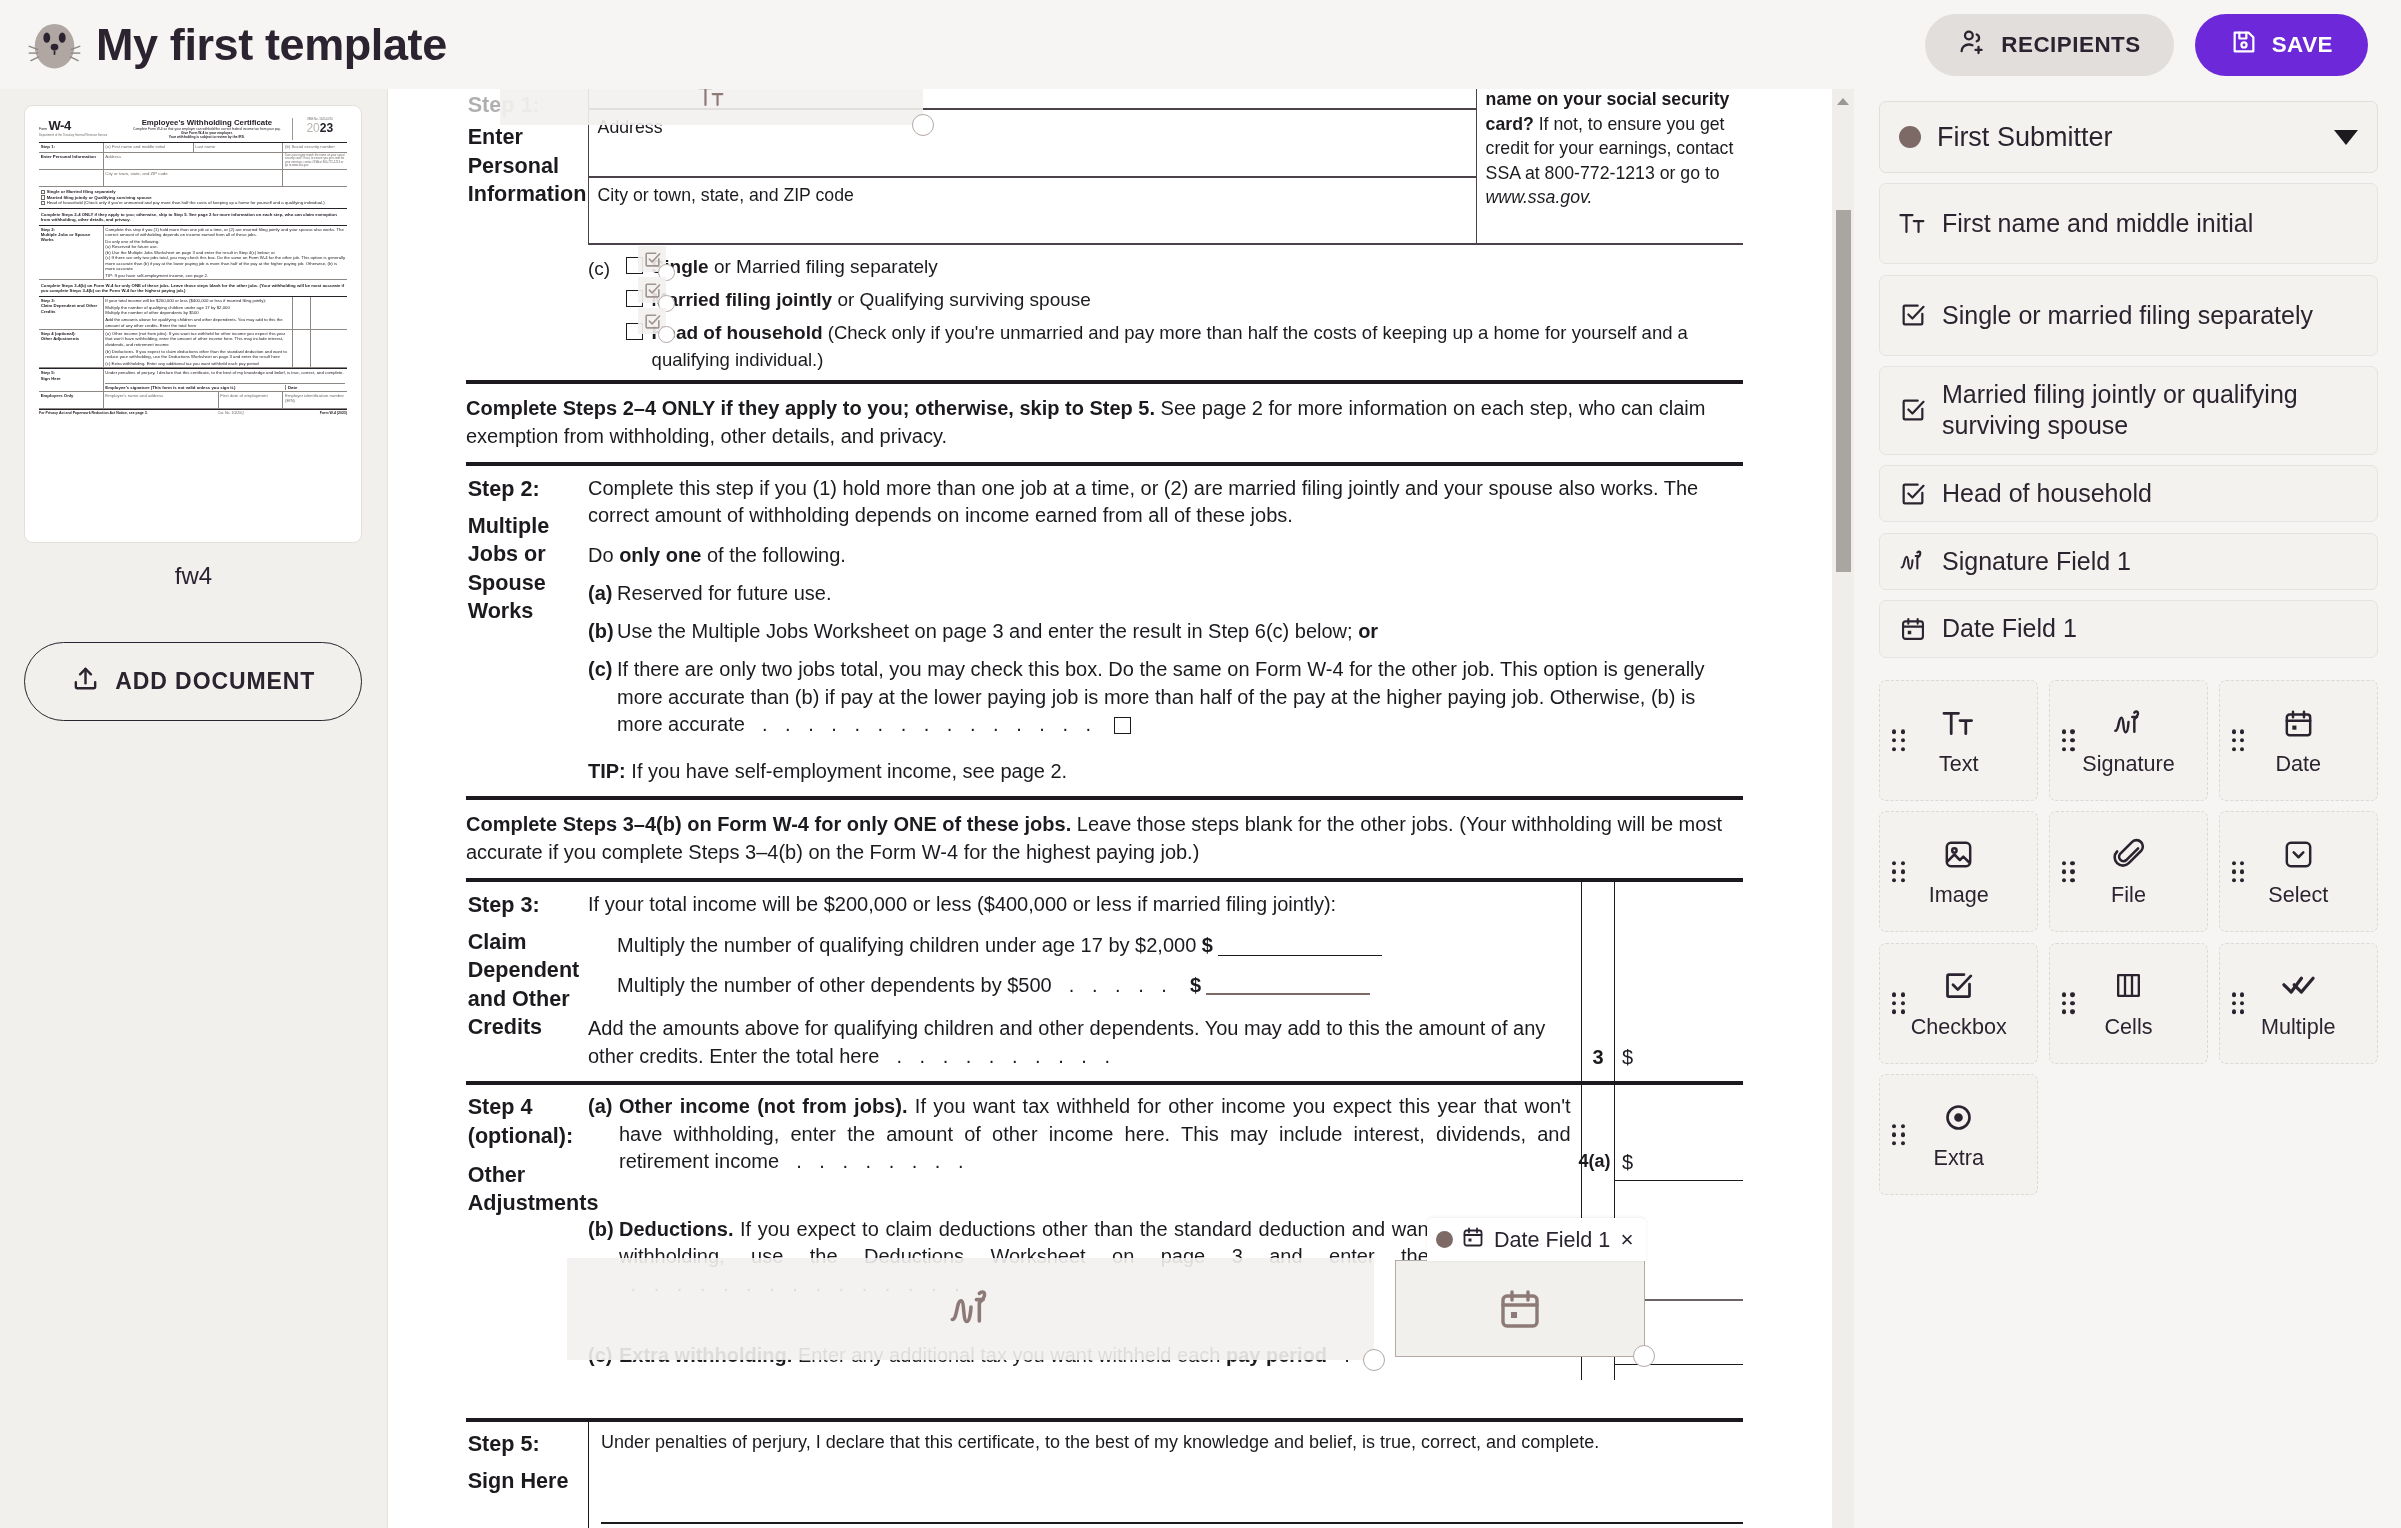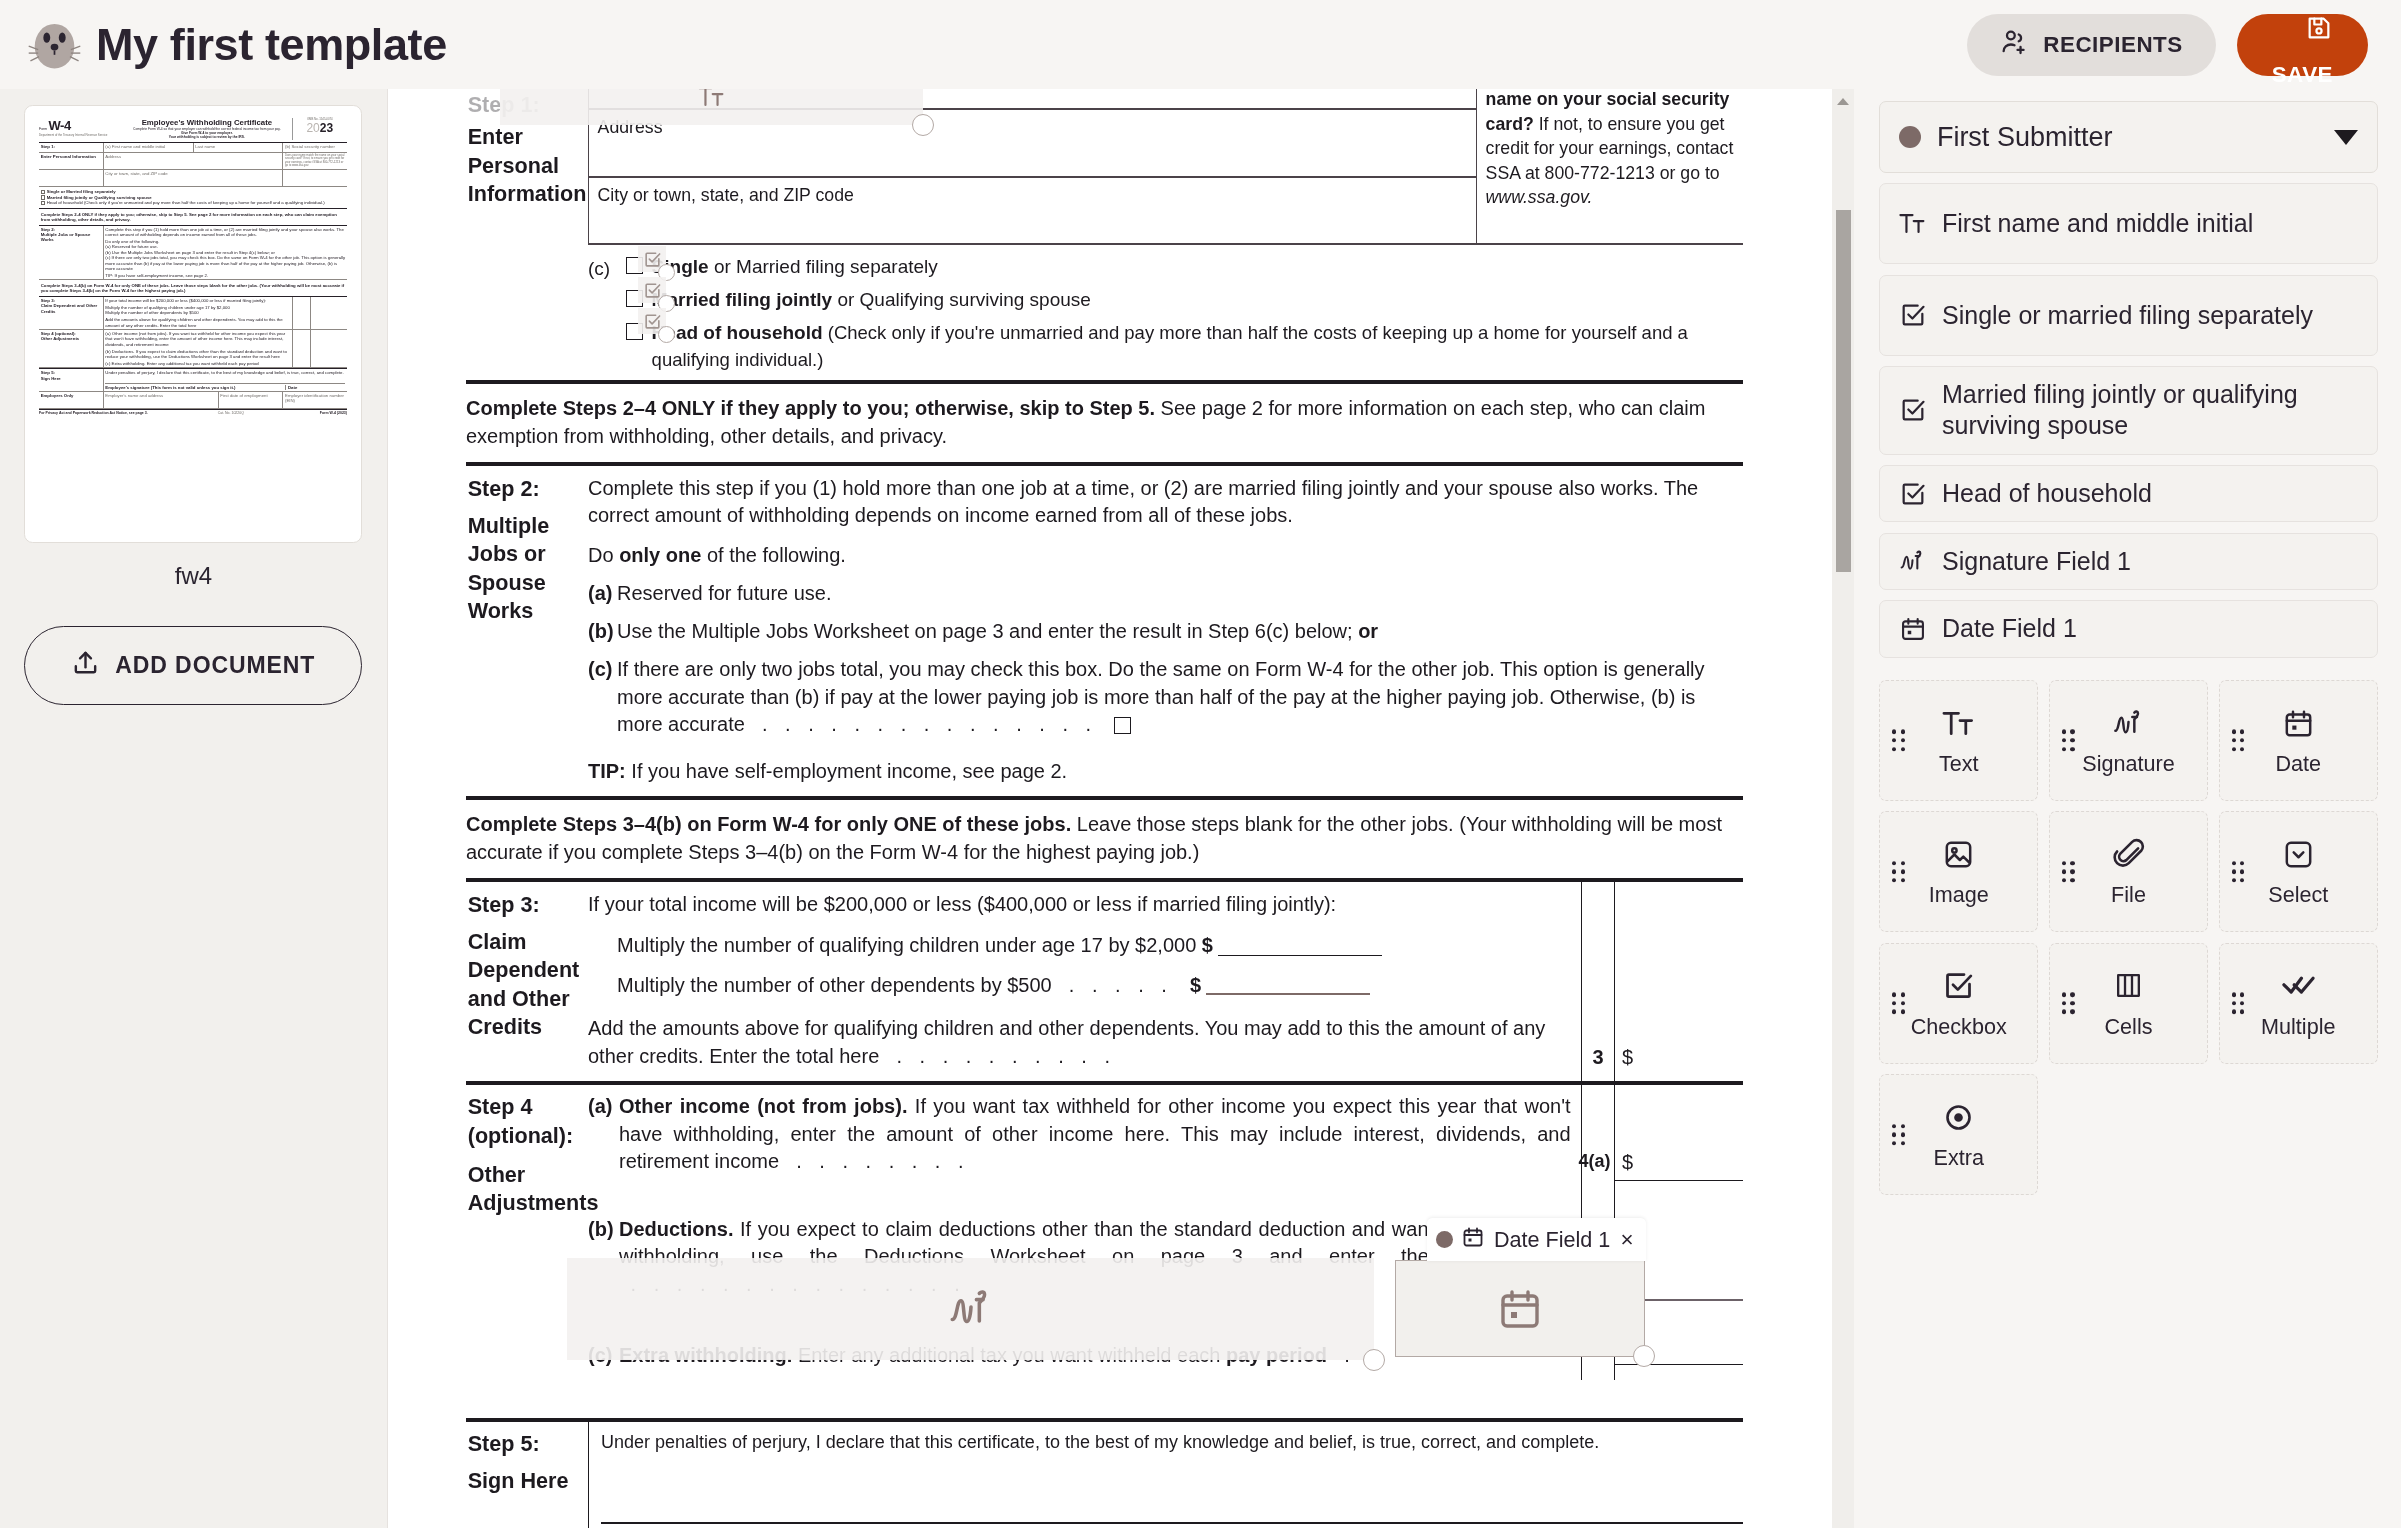--- a/index.html
+++ b/index.html
@@ -24,45 +24,44 @@
   }
   .header-spacer { flex: 1; }
   .btn-recipients {
     display: flex; align-items: center; gap: 14px;
     height: 62px; padding: 0 33px; border-radius: 31px;
     background: #e2dedb; border: none; cursor: pointer;
     font-size: 22.4px; font-weight: 600; letter-spacing: 0.5px; color: #2b2430;
     font-family: "Liberation Sans", sans-serif;
   }
   .btn-save {
-    display: flex; align-items: flex-end; gap: 14px;
+    display: flex; align-items: center; gap: 14px;
     height: 62px; padding: 0 35px; border-radius: 31px;
-    background: #c2410c; border: none; cursor: pointer; margin-left: 21px;
+    background: #6d28d9; border: none; cursor: pointer; margin-left: 21px;
     font-size: 22.4px; font-weight: 600; letter-spacing: 0.5px; color: #ffffff;
     font-family: "Liberation Sans", sans-serif;
-    flex-direction: column;
   }
 
   
   .sidebar {
     position: absolute; top: 89px; left: 0; width: 388px; height: 1440px;
     background: #f2f0ed; padding: 15.5px 24px 0 24px;
     border-right: 0.9px solid #e6e2df;
   }
   .thumb-card {
     width: 338px; height: 438px; background: #ffffff;
     border: 0.9px solid #e2ded9; border-radius: 8.6px;
     overflow: hidden; position: relative; cursor: pointer;
   }
   .thumb-label {
     text-align: center; font-size: 24px; color: #2b2430;
     margin-top: 19px; font-weight: 400;
   }
   .btn-add-doc {
-    margin-top: 36px; width: 338px; height: 79px; border-radius: 40px;
+    margin-top: 52px; width: 338px; height: 79px; border-radius: 40px;
     background: transparent; border: 1.7px solid #2b2430; cursor: pointer;
     display: flex; align-items: center; justify-content: center; gap: 15.5px;
     font-size: 23px; font-weight: 700; letter-spacing: 0.9px; color: #2b2430;
     font-family: "Liberation Sans", sans-serif;
   }
 
   
   .mini { position: absolute; inset: 0; padding: 12px 14px; font-size: 4.3px; color: #262028;
           font-family: "Liberation Sans", sans-serif; line-height: 1.25; }
   .mini-hdr { display: flex; border-bottom: 1.7px solid #262028; padding-bottom: 2.6px; }

